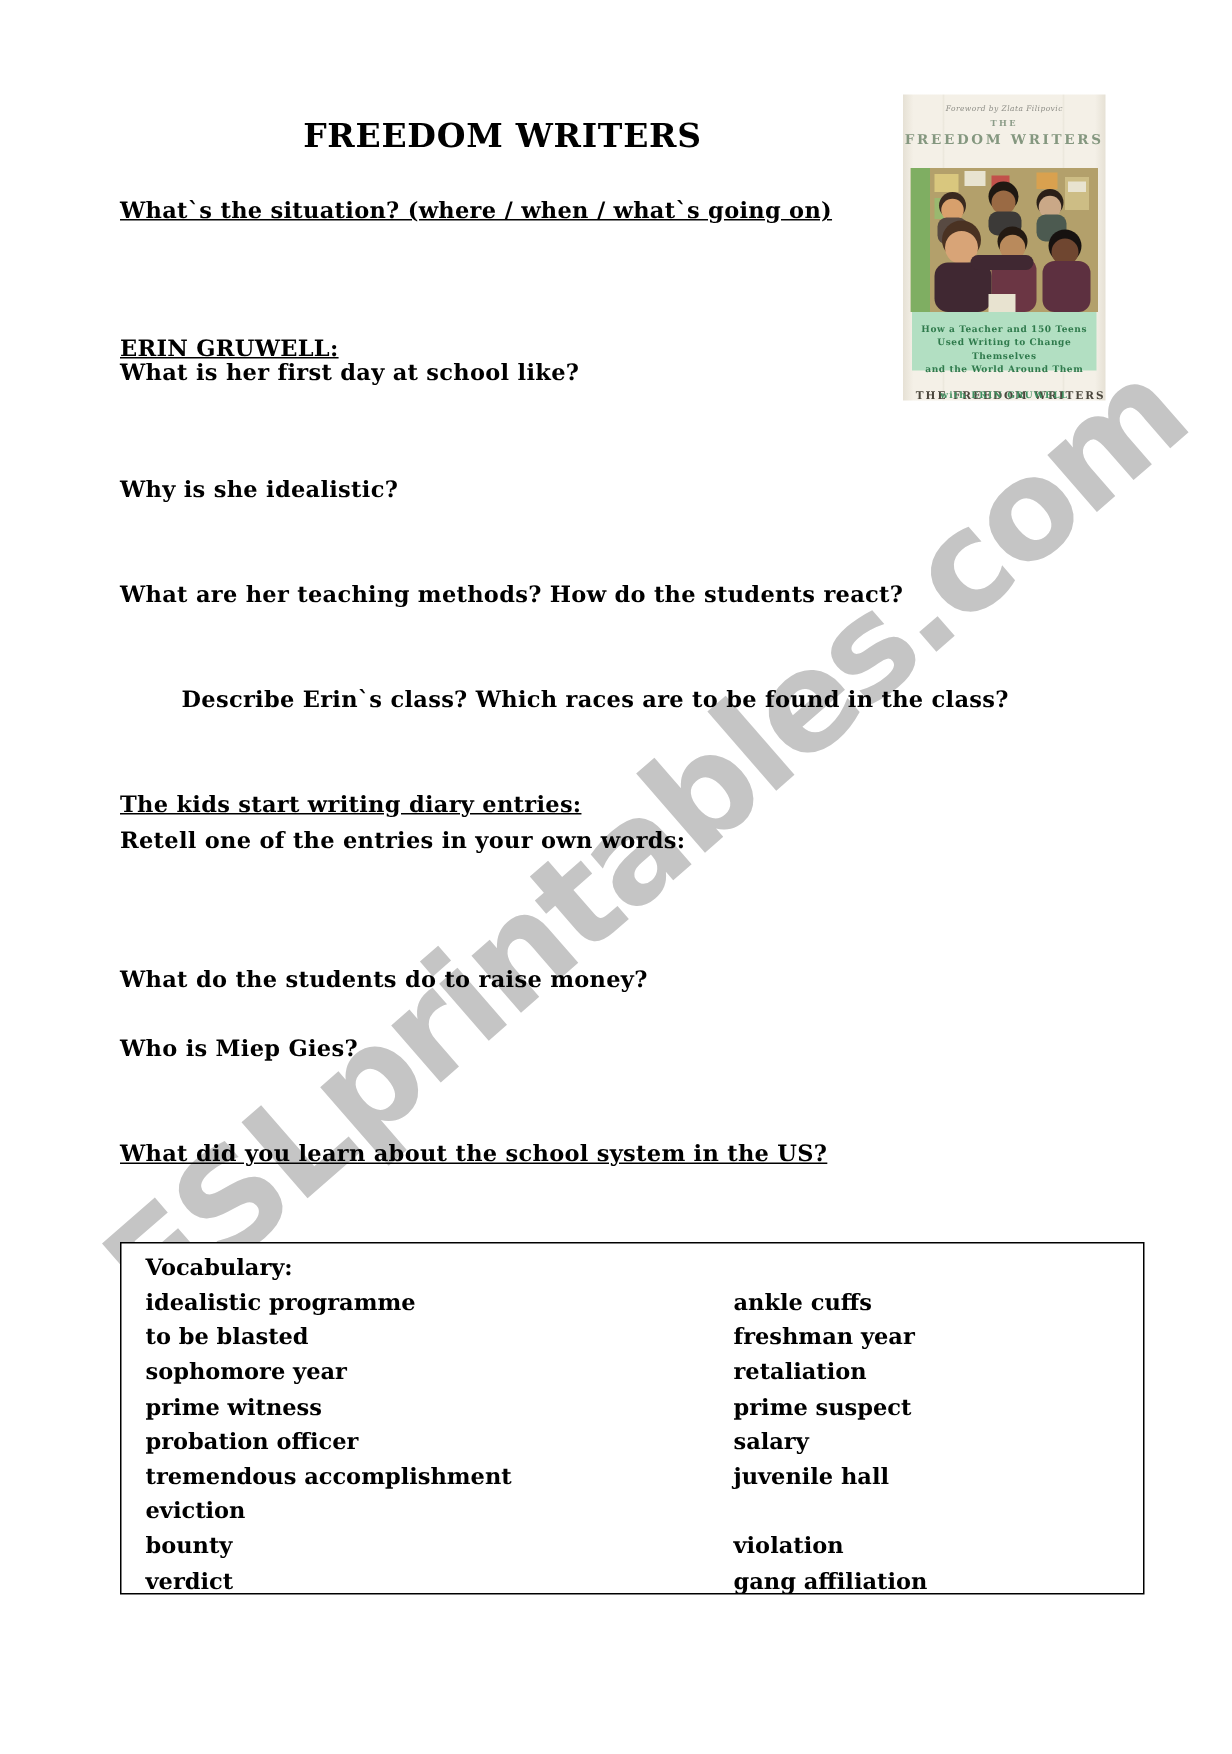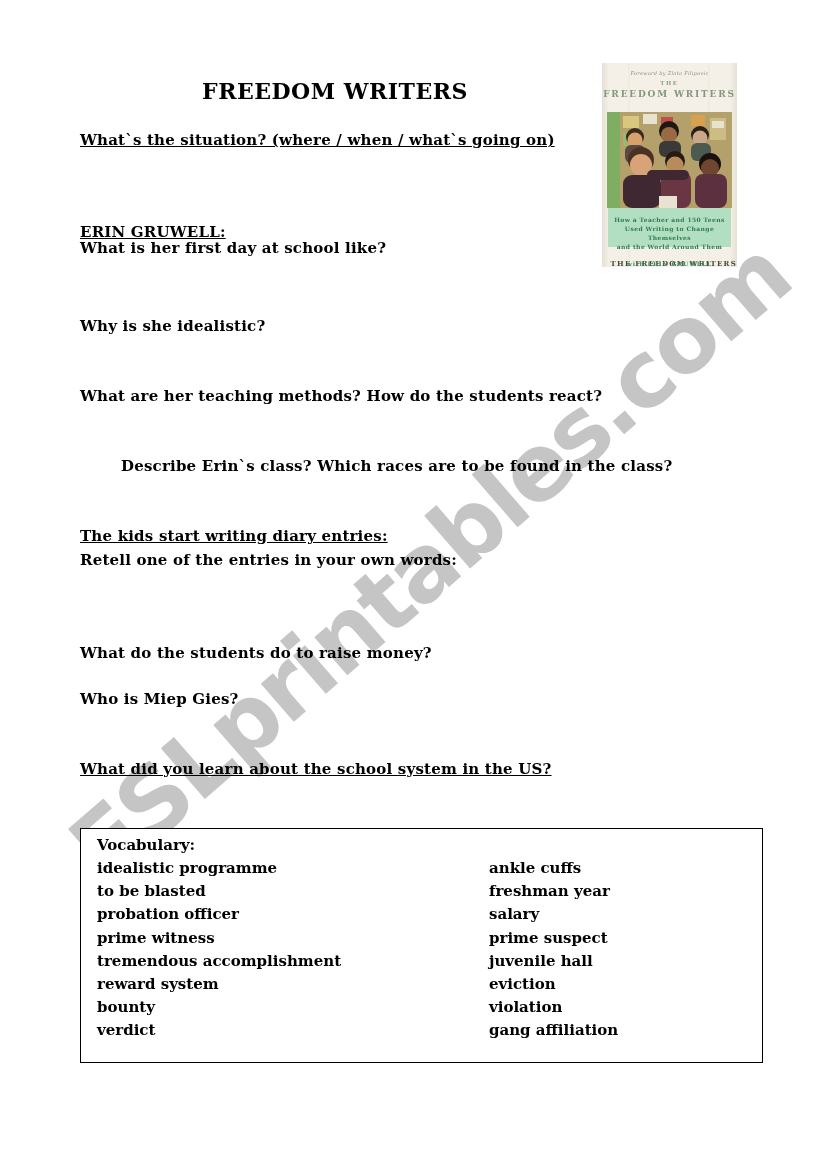--- a/index.html
+++ b/index.html
@@ -87,33 +87,36 @@
     <p class="vocab-heading">Vocabulary:</p>
     <div class="vocab-row">
       <p class="vocab-cell l">idealistic programme</p>
       <p class="vocab-cell r">ankle cuffs</p>
     </div>
     <div class="vocab-row">
       <p class="vocab-cell l">to be blasted</p>
       <p class="vocab-cell r">freshman year</p>
     </div>
     <div class="vocab-row">
-      <p class="vocab-cell l">probation officer</p>
-      <p class="vocab-cell r">salary</p>
+      <p class="vocab-cell l">sophomore year</p>
+      <p class="vocab-cell r">retaliation</p>
     </div>
     <div class="vocab-row">
       <p class="vocab-cell l">prime witness</p>
       <p class="vocab-cell r">prime suspect</p>
     </div>
     <div class="vocab-row">
+      <p class="vocab-cell l">probation officer</p>
+      <p class="vocab-cell r">salary</p>
+    </div>
+    <div class="vocab-row">
       <p class="vocab-cell l">tremendous accomplishment</p>
       <p class="vocab-cell r">juvenile hall</p>
     </div>
     <div class="vocab-row">
-      <p class="vocab-cell l">reward system</p>
       <p class="vocab-cell r">eviction</p>
     </div>
     <div class="vocab-row">
       <p class="vocab-cell l">bounty</p>
       <p class="vocab-cell r">violation</p>
     </div>
     <div class="vocab-row">
       <p class="vocab-cell l">verdict</p>
       <p class="vocab-cell r">gang affiliation</p>
     </div>

